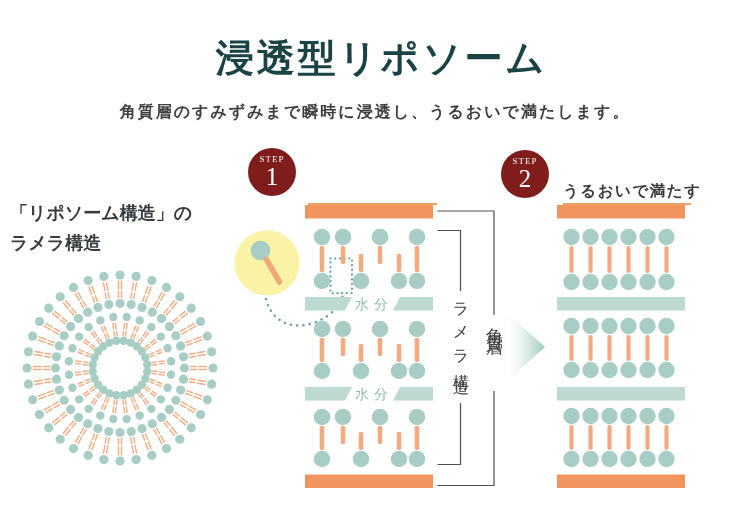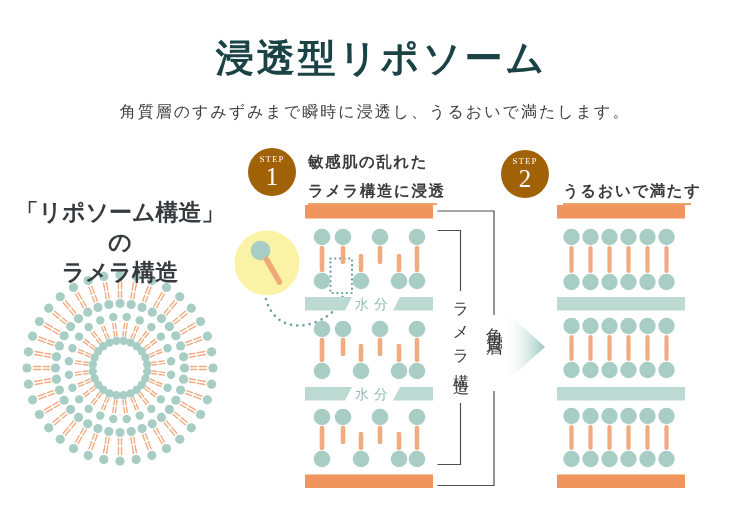--- a/index.html
+++ b/index.html
@@ -2,25 +2,25 @@
 <html><head>
 <meta charset="utf-8">
 <style>
   html,body{margin:0;padding:0;background:#ffffff;}
   .stage{position:relative;width:750px;height:511px;background:#ffffff;overflow:hidden;
          font-family:"Liberation Sans",sans-serif;}
   .title{position:absolute;top:12px;left:13px;right:0;text-align:center;
          font-family:"Liberation Serif",serif;font-weight:700;font-size:38px;line-height:1.15;
          letter-spacing:3px;color:#1b4345;}
   .subtitle{position:absolute;top:86px;left:0;right:0;text-align:center;
-            font-size:16px;letter-spacing:2px;color:#3d3d3d;font-weight:400;}
-  .lip-label{position:absolute;top:198px;left:10px;width:220px;text-align:center;
-             font-family:"Liberation Serif",serif;font-weight:600;font-size:23px;
+            font-size:16px;letter-spacing:2px;color:#3d3d3d;font-weight:700;}
+  .lip-label{position:absolute;top:198px;left:10px;width:220px;text-align:left;
+             font-family:"Liberation Serif",serif;font-weight:600;font-size:18px;
              line-height:30px;color:#363b3f;}
-  .step-badge{position:absolute;width:48px;height:48px;border-radius:50%;background:#a16207;
+  .step-badge{position:absolute;width:48px;height:48px;border-radius:50%;background:#7f1d1d;
               color:#ffffff;text-align:center;font-family:"Liberation Serif",serif;}
   .step-badge .word{display:block;font-size:9px;letter-spacing:1px;margin-top:6px;line-height:10px;}
   .step-badge .num{display:block;font-size:25px;line-height:25px;margin-top:0px;}
   #step1-badge{left:248px;top:148px;}
   #step2-badge{left:501px;top:150px;}
   .step-text{position:absolute;font-size:15.5px;font-weight:700;letter-spacing:1.5px;
              color:#3b3b3b;line-height:28.5px;}
   #step1-text{left:308px;top:148px;}
   #step2-text{left:563px;top:148px;}
   .step-underline{position:absolute;height:2px;background:#eba266;}
@@ -547,24 +547,20 @@
 
   <div class="lip-label">
     <span>「リポソーム構造」の</span><br>
     <span>ラメラ構造</span>
   </div>
 
   <div class="step-badge" id="step1-badge">
     <span class="word">STEP</span>
     <span class="num">1</span>
   </div>
-  <div class="step-text" id="step1-text">
-    <span>敏感肌の乱れた</span><br>
-    <span>ラメラ構造に浸透</span>
-  </div>
   <div class="step-underline" id="step1-underline"></div>
 
   <div class="step-badge" id="step2-badge">
     <span class="word">STEP</span>
     <span class="num">2</span>
   </div>
   <div class="step-text" id="step2-text">
     <br>
     <span>うるおいで満たす</span>
   </div>

